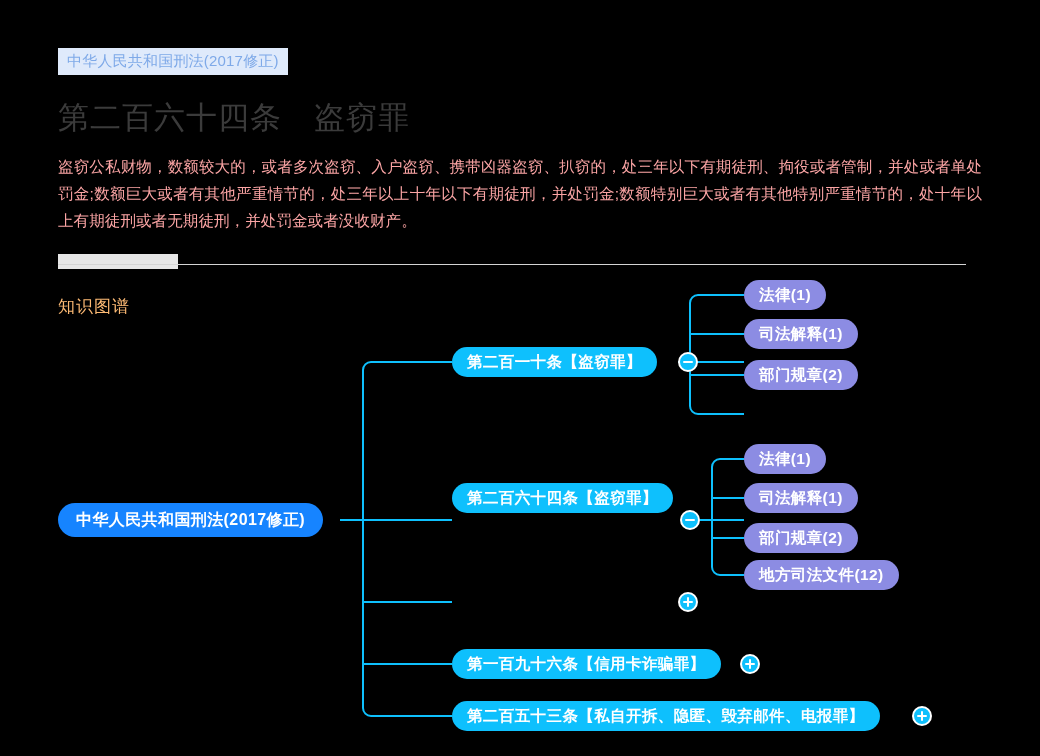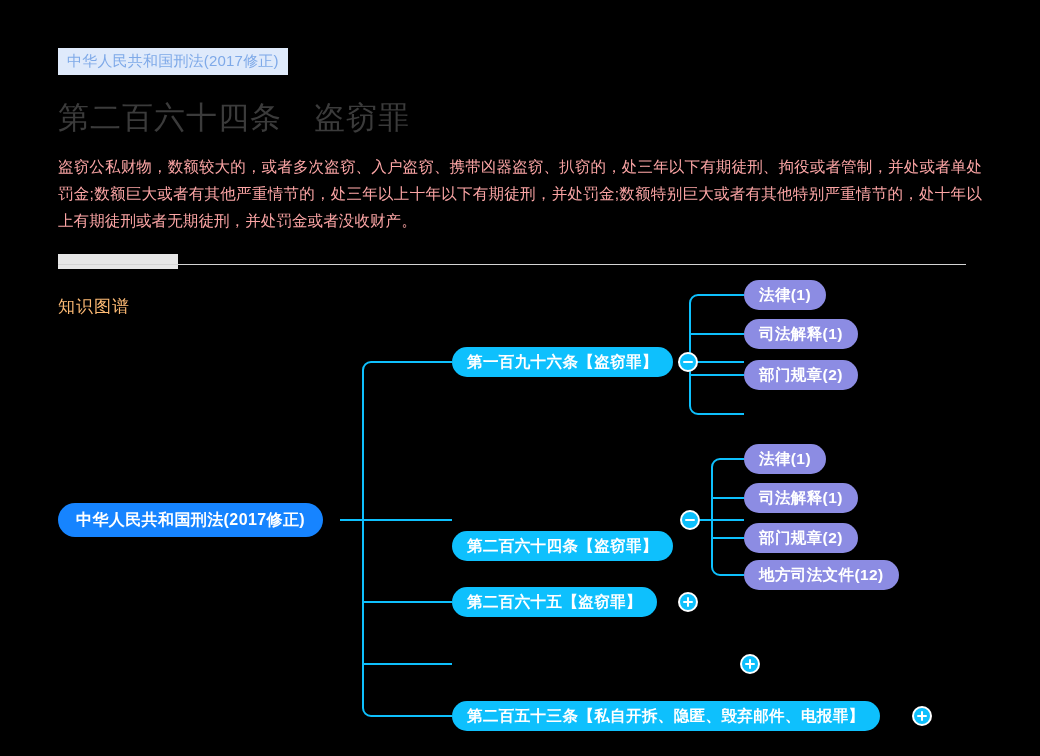--- a/index.html
+++ b/index.html
@@ -201,57 +201,57 @@
       <path d="M712 520 V567 a8 8 0 0 0 8 8 H744"></path>
       <path d="M712 538 H744"></path>
     </g>
   </svg>
 
   <div class="node node-root" style="left:58px; top:503px;">
     <span>中华人民共和国刑法(2017修正)</span>
   </div>
 
   <div class="node node-branch" style="left:452px; top:347px;">
-    <span>第一百九十六条【盗窃罪】</span>
+    <span>第二百一十条【盗窃罪】</span>
   </div>
   <div class="toggle minus" style="left:678px; top:352px;"></div>
 
   <div class="node node-leaf" style="left:744px; top:280px;">
     <span>法律(1)</span>
   </div>
   <div class="node node-leaf" style="left:744px; top:319px;">
     <span>司法解释(1)</span>
   </div>
   <div class="node node-leaf" style="left:744px; top:360px;">
     <span>部门规章(2)</span>
   </div>
 
-  <div class="node node-branch" style="left:452px; top:531px;">
+  <div class="node node-branch" style="left:452px; top:483px;">
     <span>第二百六十四条【盗窃罪】</span>
   </div>
   <div class="toggle minus" style="left:680px; top:510px;"></div>
 
   <div class="node node-leaf" style="left:744px; top:444px;">
     <span>法律(1)</span>
   </div>
   <div class="node node-leaf" style="left:744px; top:483px;">
     <span>司法解释(1)</span>
   </div>
   <div class="node node-leaf" style="left:744px; top:523px;">
     <span>部门规章(2)</span>
   </div>
   <div class="node node-leaf" style="left:744px; top:560px;">
     <span>地方司法文件(12)</span>
   </div>
 
-  <div class="node node-branch" style="left:452px; top:587px;">
-    <span>第二百六十五【盗窃罪】</span>
-  </div>
   <div class="toggle plus" style="left:678px; top:592px;"></div>
 
+  <div class="node node-branch" style="left:452px; top:649px;">
+    <span>第一百九十六条【信用卡诈骗罪】</span>
+  </div>
   <div class="toggle plus" style="left:740px; top:654px;"></div>
 
   <div class="node node-branch" style="left:452px; top:701px;">
     <span>第二百五十三条【私自开拆、隐匿、毁弃邮件、电报罪】</span>
   </div>
   <div class="toggle plus" style="left:912px; top:706px;"></div>
 
 </div>
 
 </body></html>

